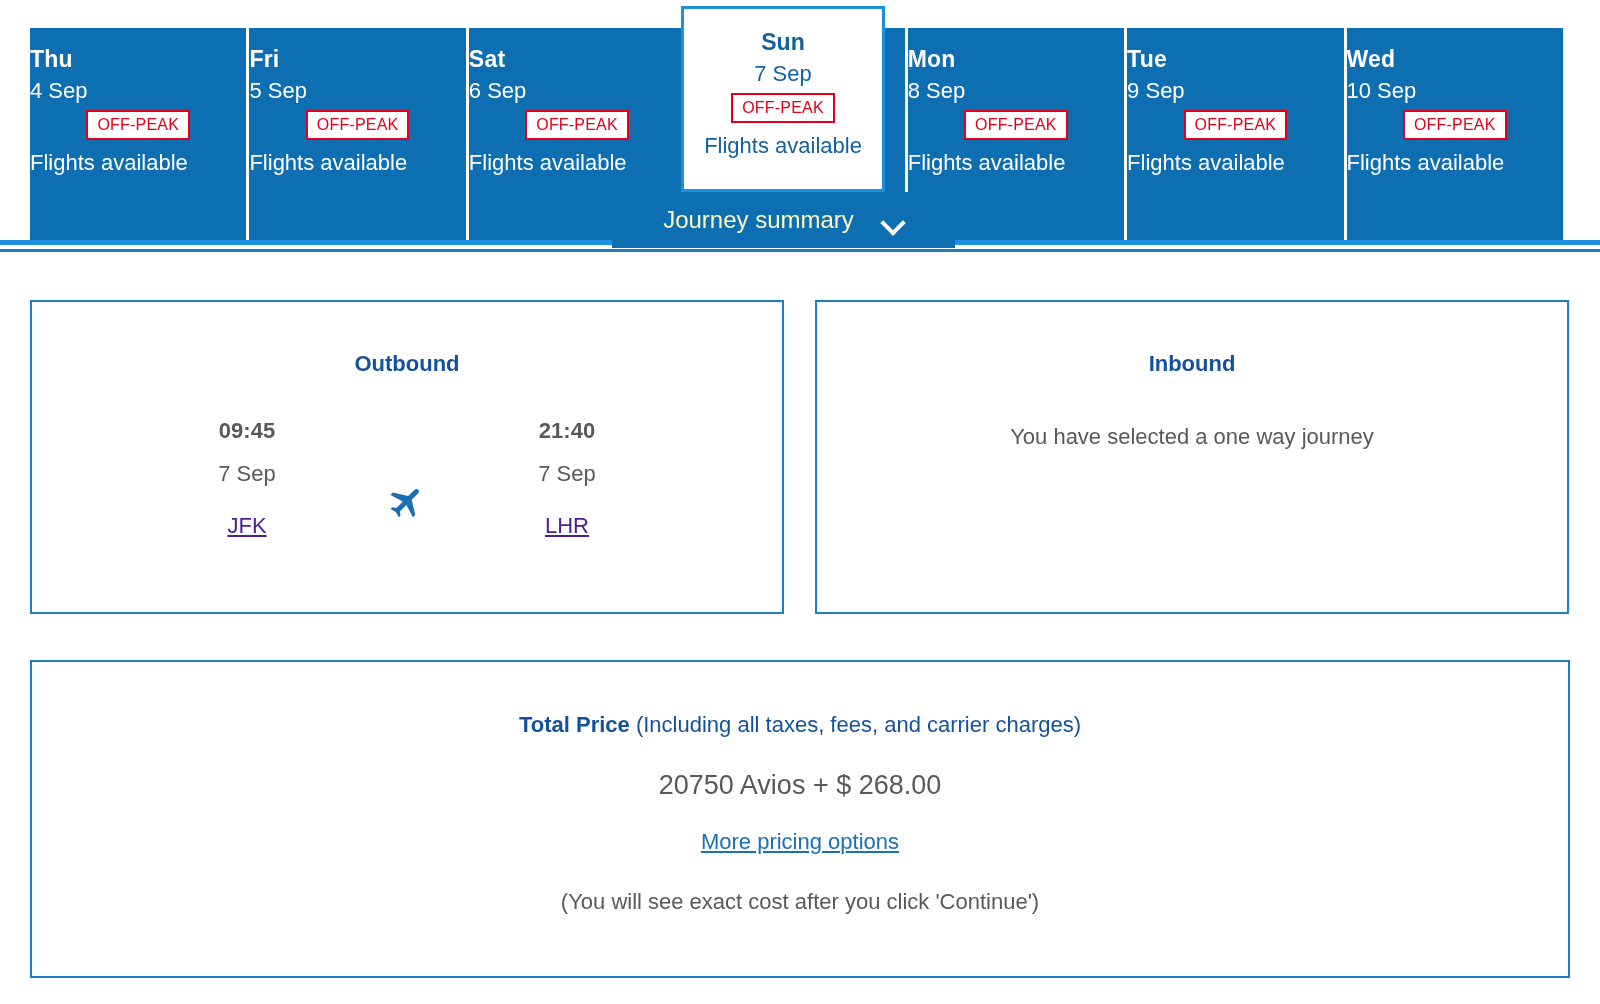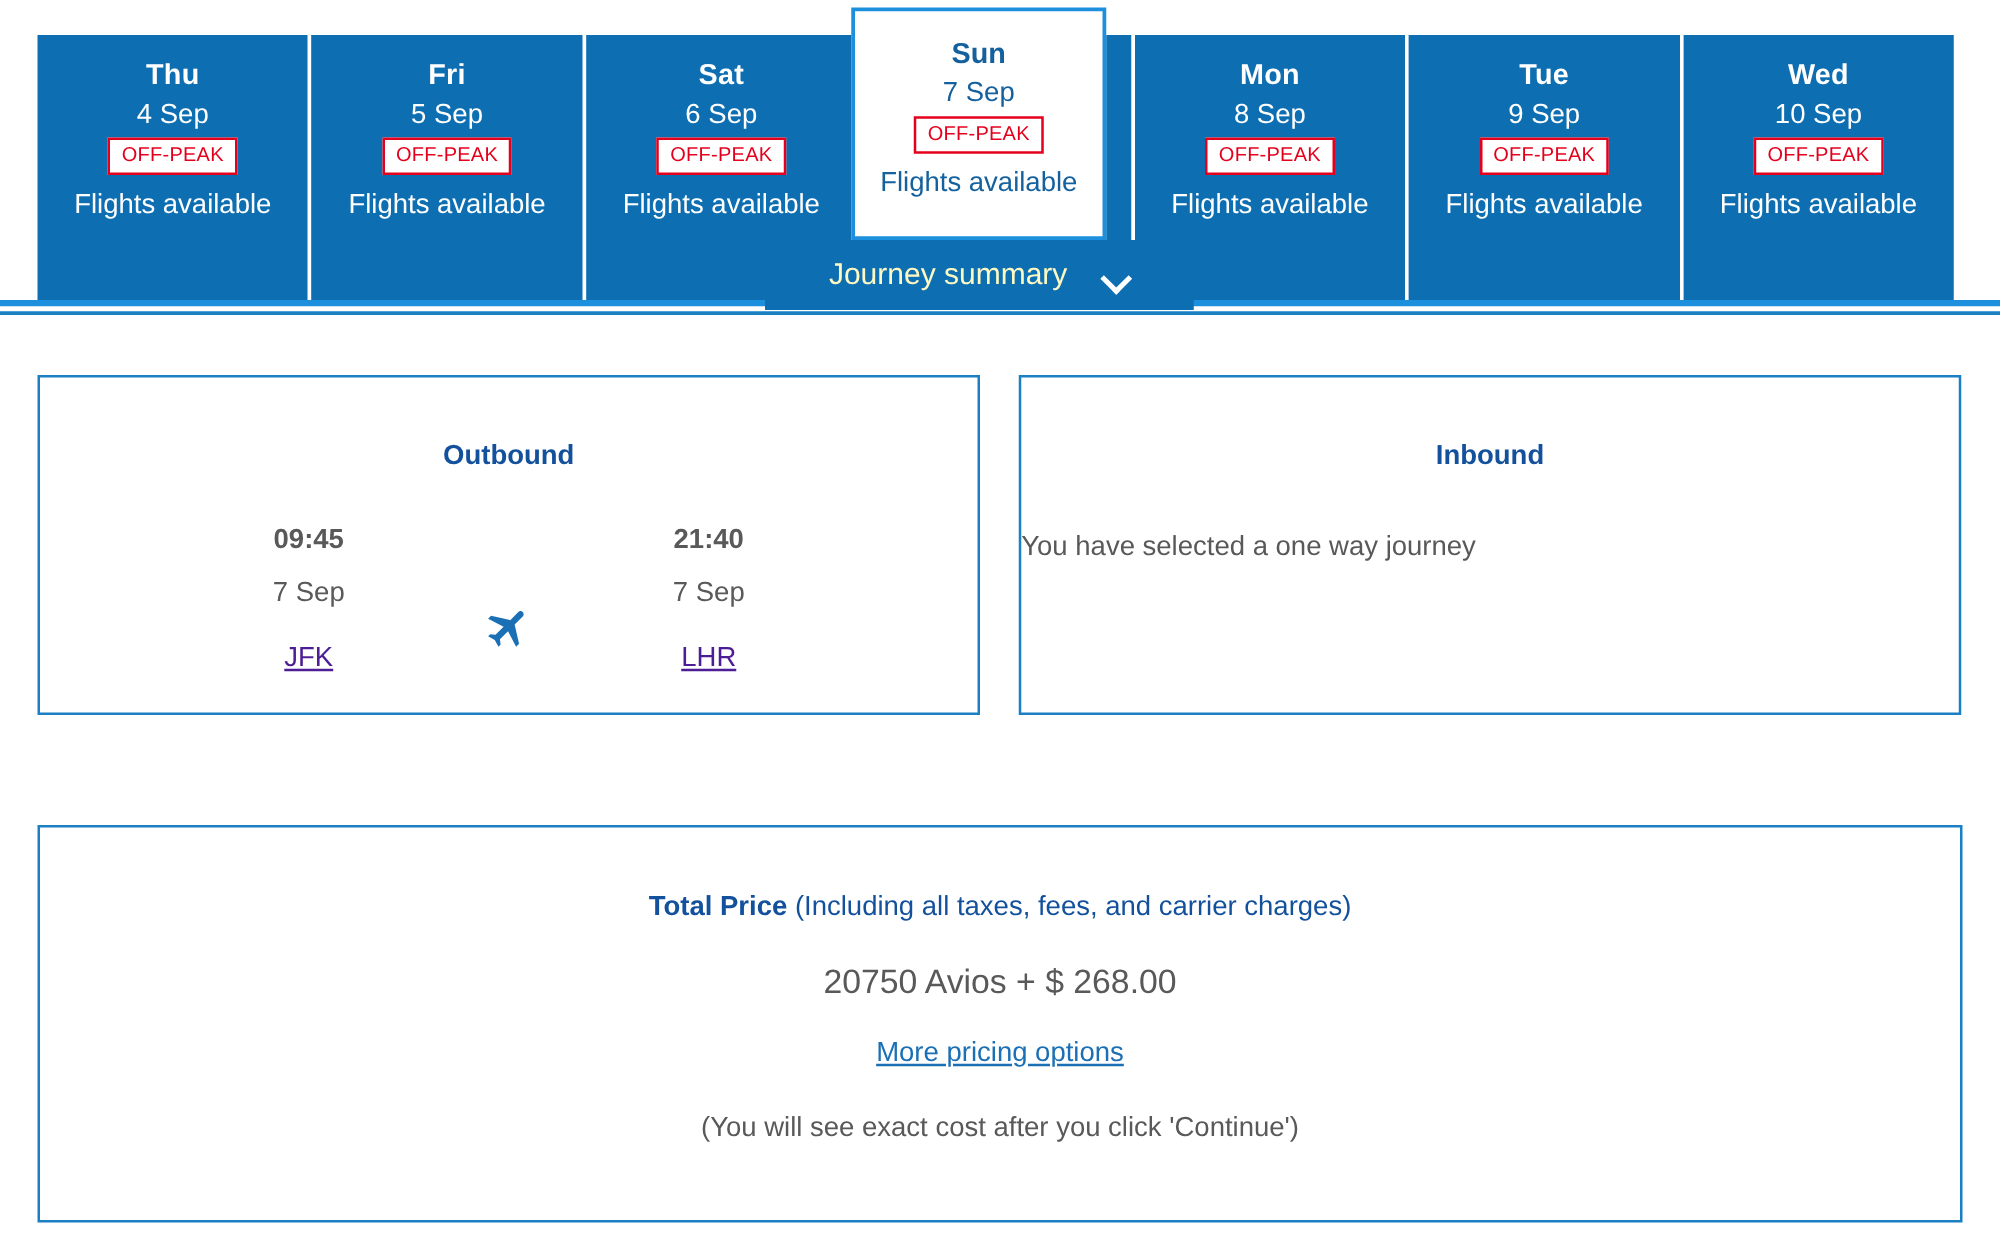--- a/index.html
+++ b/index.html
@@ -30,21 +30,21 @@
     top: 28px;
     width: 1533px;
     height: 212px;
     display: flex;
     background: #ffffff;
   }
   .day-tab {
     flex: 1 1 0;
     background: #0d6eb2;
     color: #ffffff;
-    text-align: center;
+    text-align: left;
     position: relative;
     padding-top: 16px;
     box-sizing: border-box;
     border-right: 3px solid #ffffff;
     cursor: pointer;
   }
   .day-tab:last-child { border-right: none; }
   .day-tab .dow {
     font-size: 23px;
     font-weight: bold;
@@ -184,21 +184,21 @@
     display: flex;
     gap: 31px;
   }
   .panel {
     border: 2px solid #1b7fc4;
     background: #ffffff;
     box-sizing: border-box;
   }
   .panel.half {
     width: 754px;
-    height: 272px;
+    height: 314px;
   }
   .panel-title {
     text-align: center;
     color: #14519c;
     font-size: 22px;
     font-weight: bold;
     margin-top: 48px;
     line-height: 28px;
   }
 
@@ -232,20 +232,21 @@
   }
   .leg-mid {
     width: 120px;
     display: flex;
     justify-content: center;
     padding-top: 38px;
   }
   .plane-ico { display: block; }
 
   .inbound-msg {
+    text-align: center;
     color: #595959;
     font-size: 22px;
     line-height: 30px;
     margin-top: 44px;
   }
 
   
   .price-panel {
     position: absolute;
     left: 30px;

